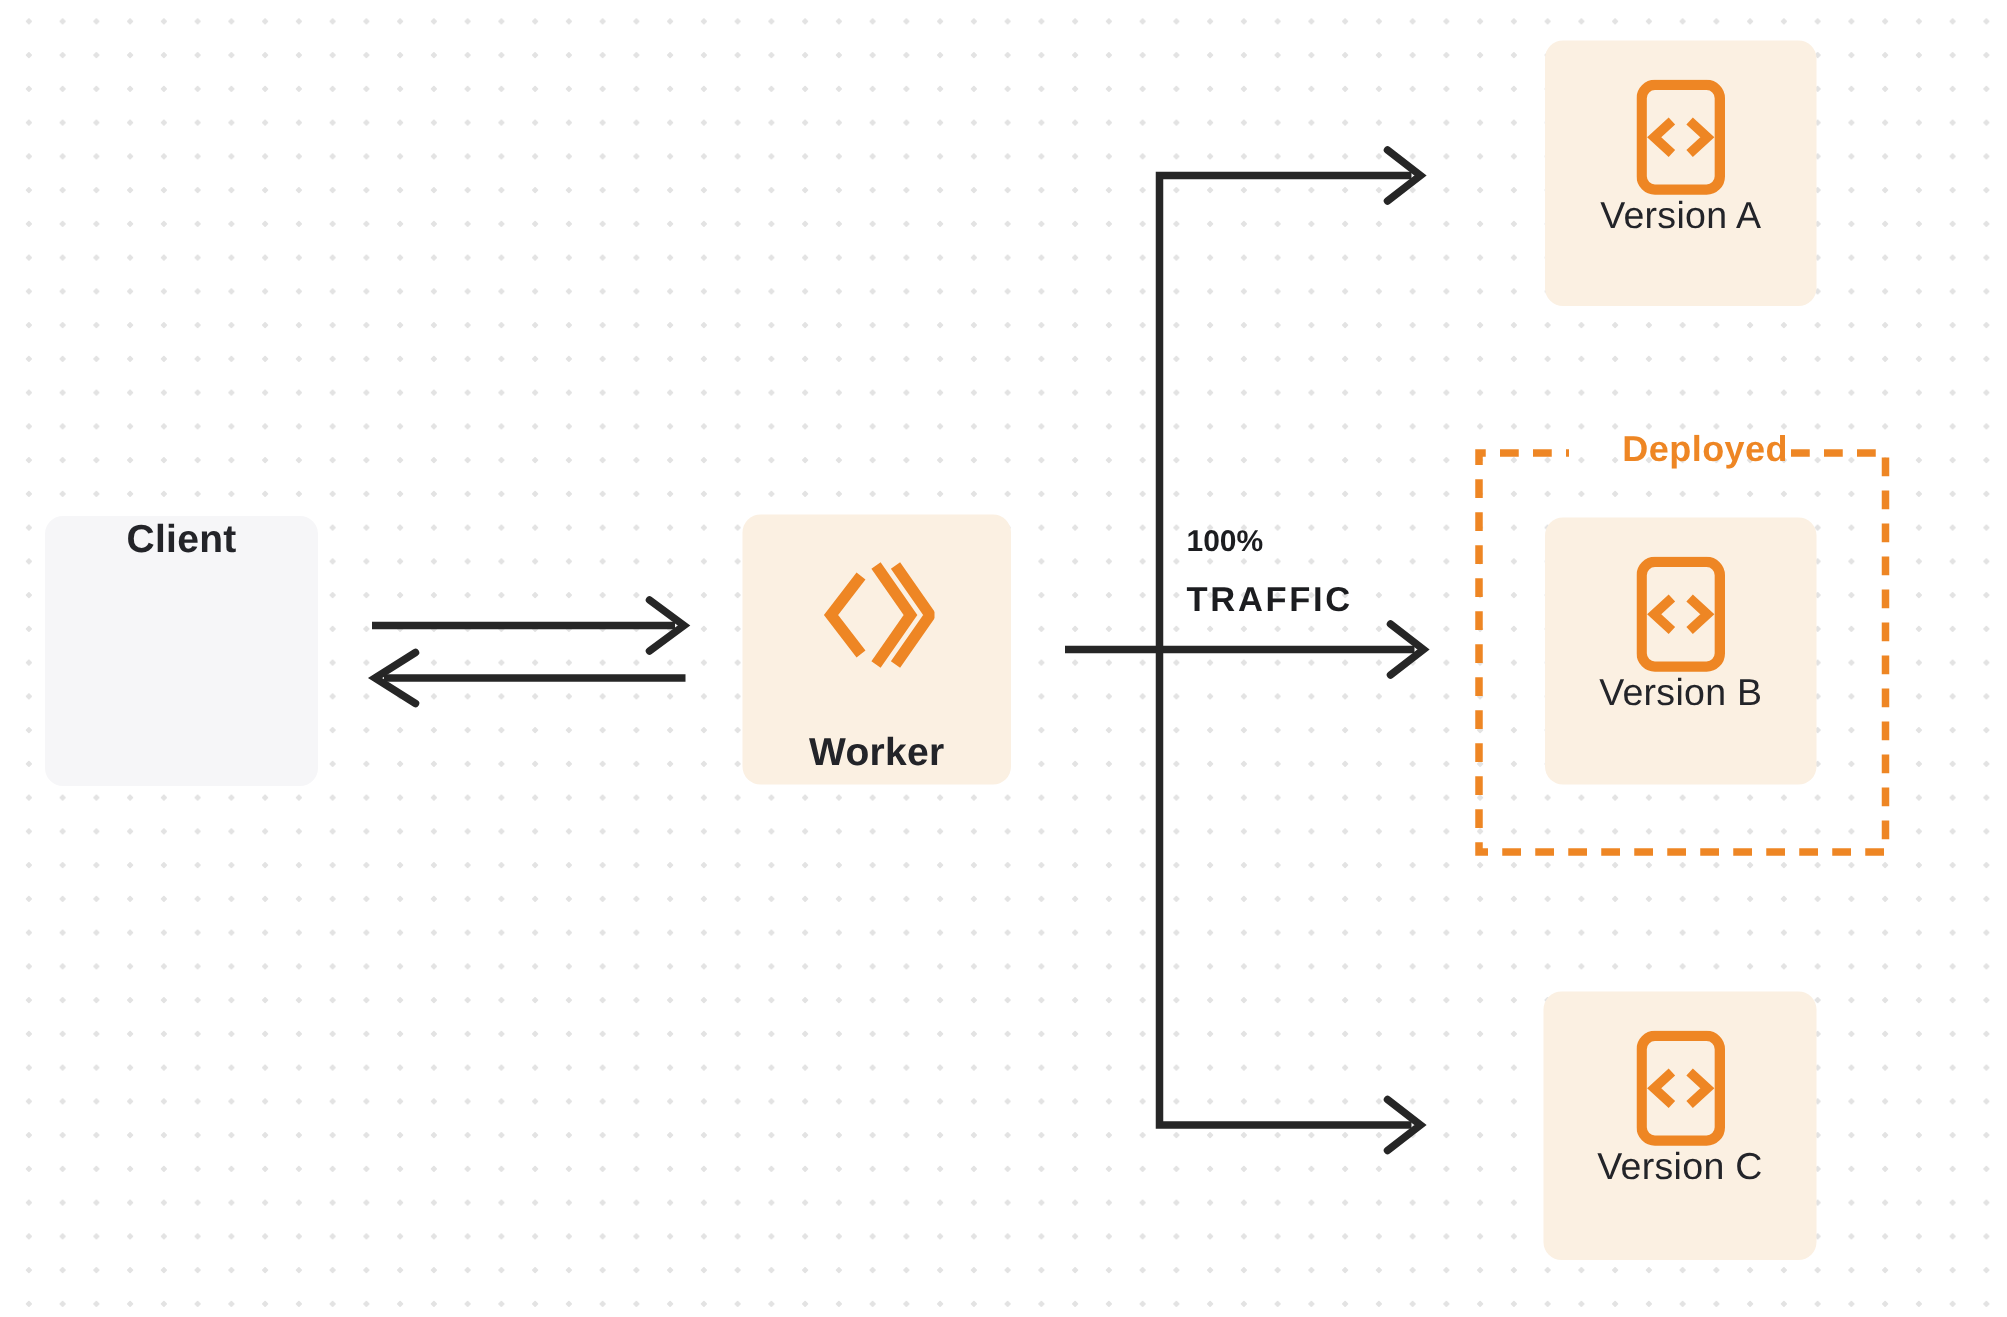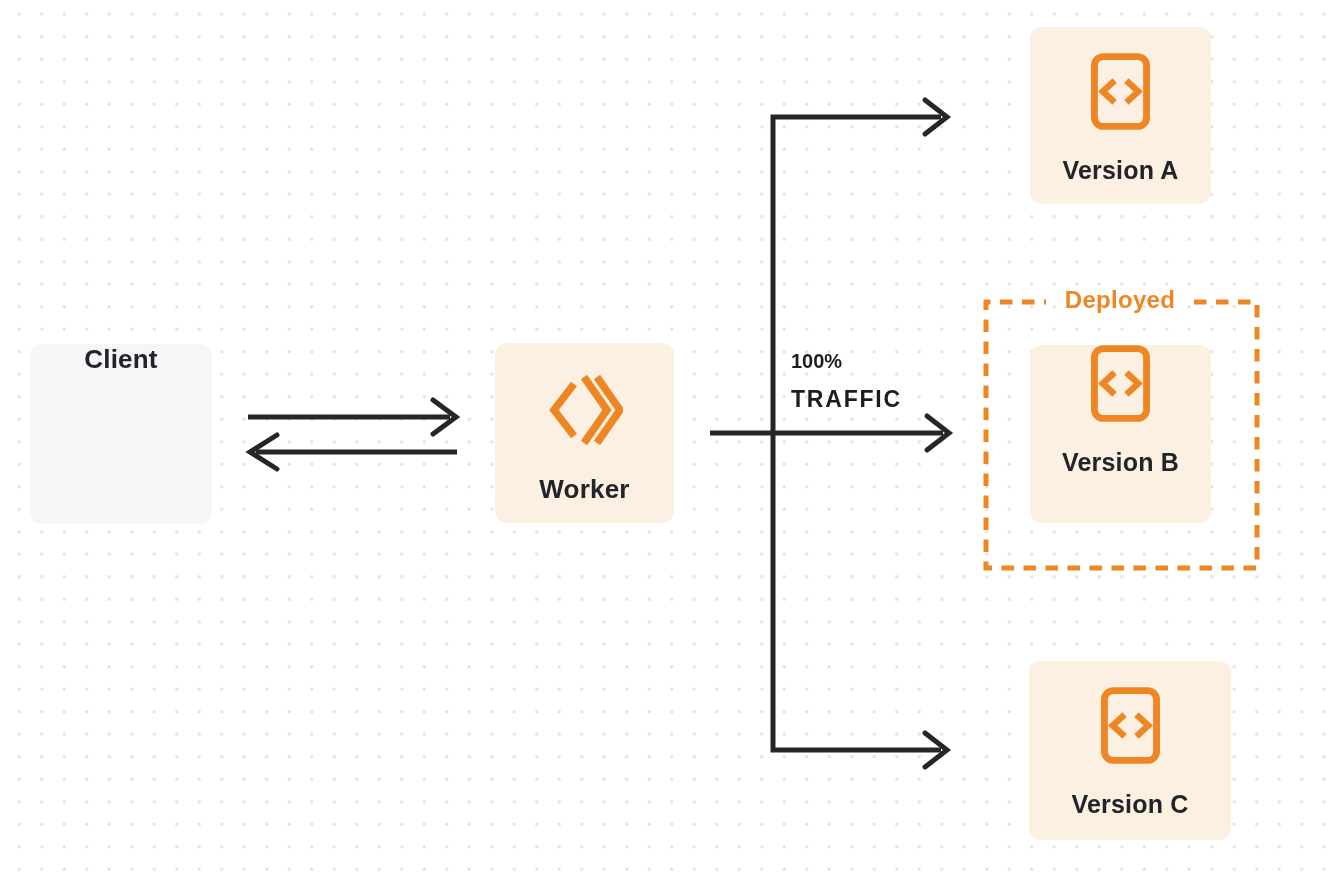--- a/index.html
+++ b/index.html
@@ -41,44 +41,43 @@
   }
   .node.cream {
     background: #fbf0e2;
   }
   .node.worker {
     left: 495px; top: 343px;
     width: 179px; height: 180px;
     padding-top: 29px;
   }
   .node.version-a { left: 1030px; top: 27px;  width: 181px; height: 177px; padding-top: 26px; }
-  .node.version-b { left: 1030px; top: 345px; width: 181px; height: 178px; }
-  .node.version-c { left: 1029px; top: 661px; width: 202px; height: 179px; padding-top: 26px; }
+  .node.version-b { left: 1030px; top: 345px; width: 181px; height: 178px; padding-top: 26px; }
+  .node.version-c { left: 1029px; top: 661px; width: 182px; height: 179px; padding-top: 26px; }
 
   .node-label {
     font-weight: 700;
     font-size: 26px;
     color: #232429;
     letter-spacing: 0.2px;
   }
-  .node.worker .node-label { margin-top: 26px; }
+  .node.worker .node-label { margin-top: 38px; }
   .version-label {
-    font-weight: 700;
+    font-weight: 400;
     font-size: 25px;
     color: #232429;
-    margin-top: 26px;
     letter-spacing: 0.2px;
   }
   .icon-slot { line-height: 0; }
 
   .deployed-label {
     position: absolute;
     left: 1048px; top: 286px;
     width: 144px;
-    text-align: center;
+    text-align: right;
     font-weight: 700;
     font-size: 24px;
     color: #ee8624;
     letter-spacing: 0.3px;
   }
   .traffic-label {
     position: absolute;
     left: 791px; top: 350px;
     width: 130px;
     color: #1c1d20;

